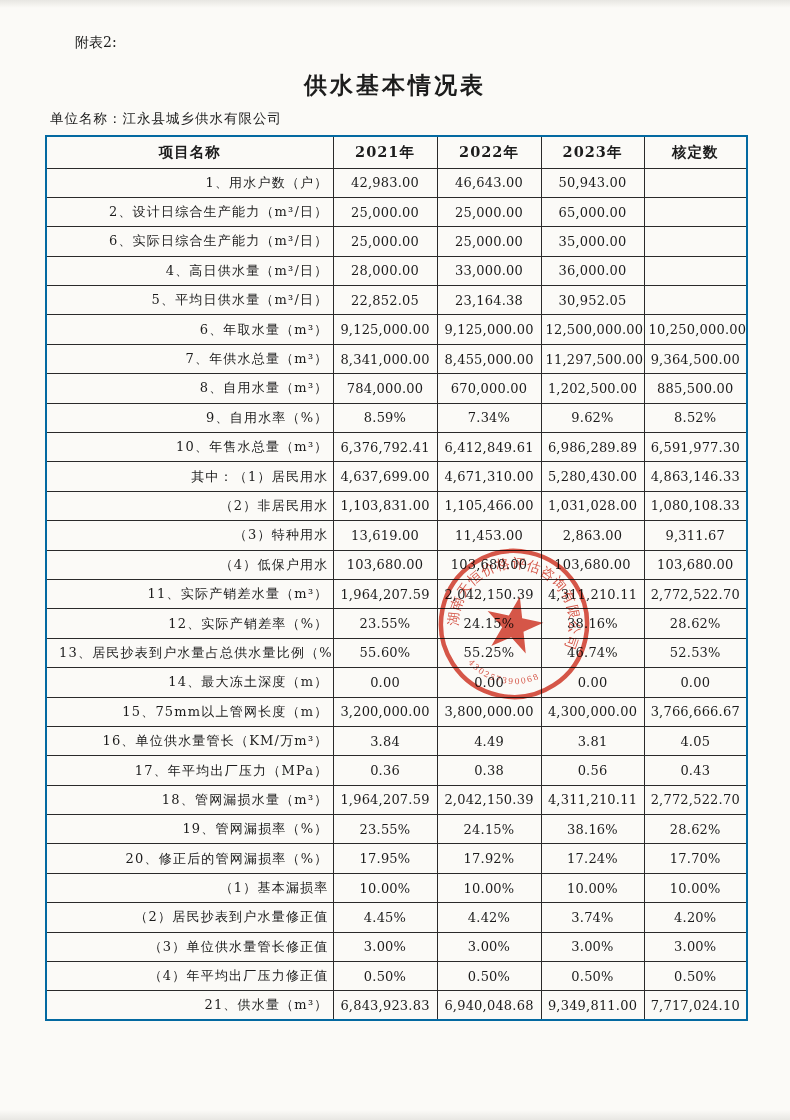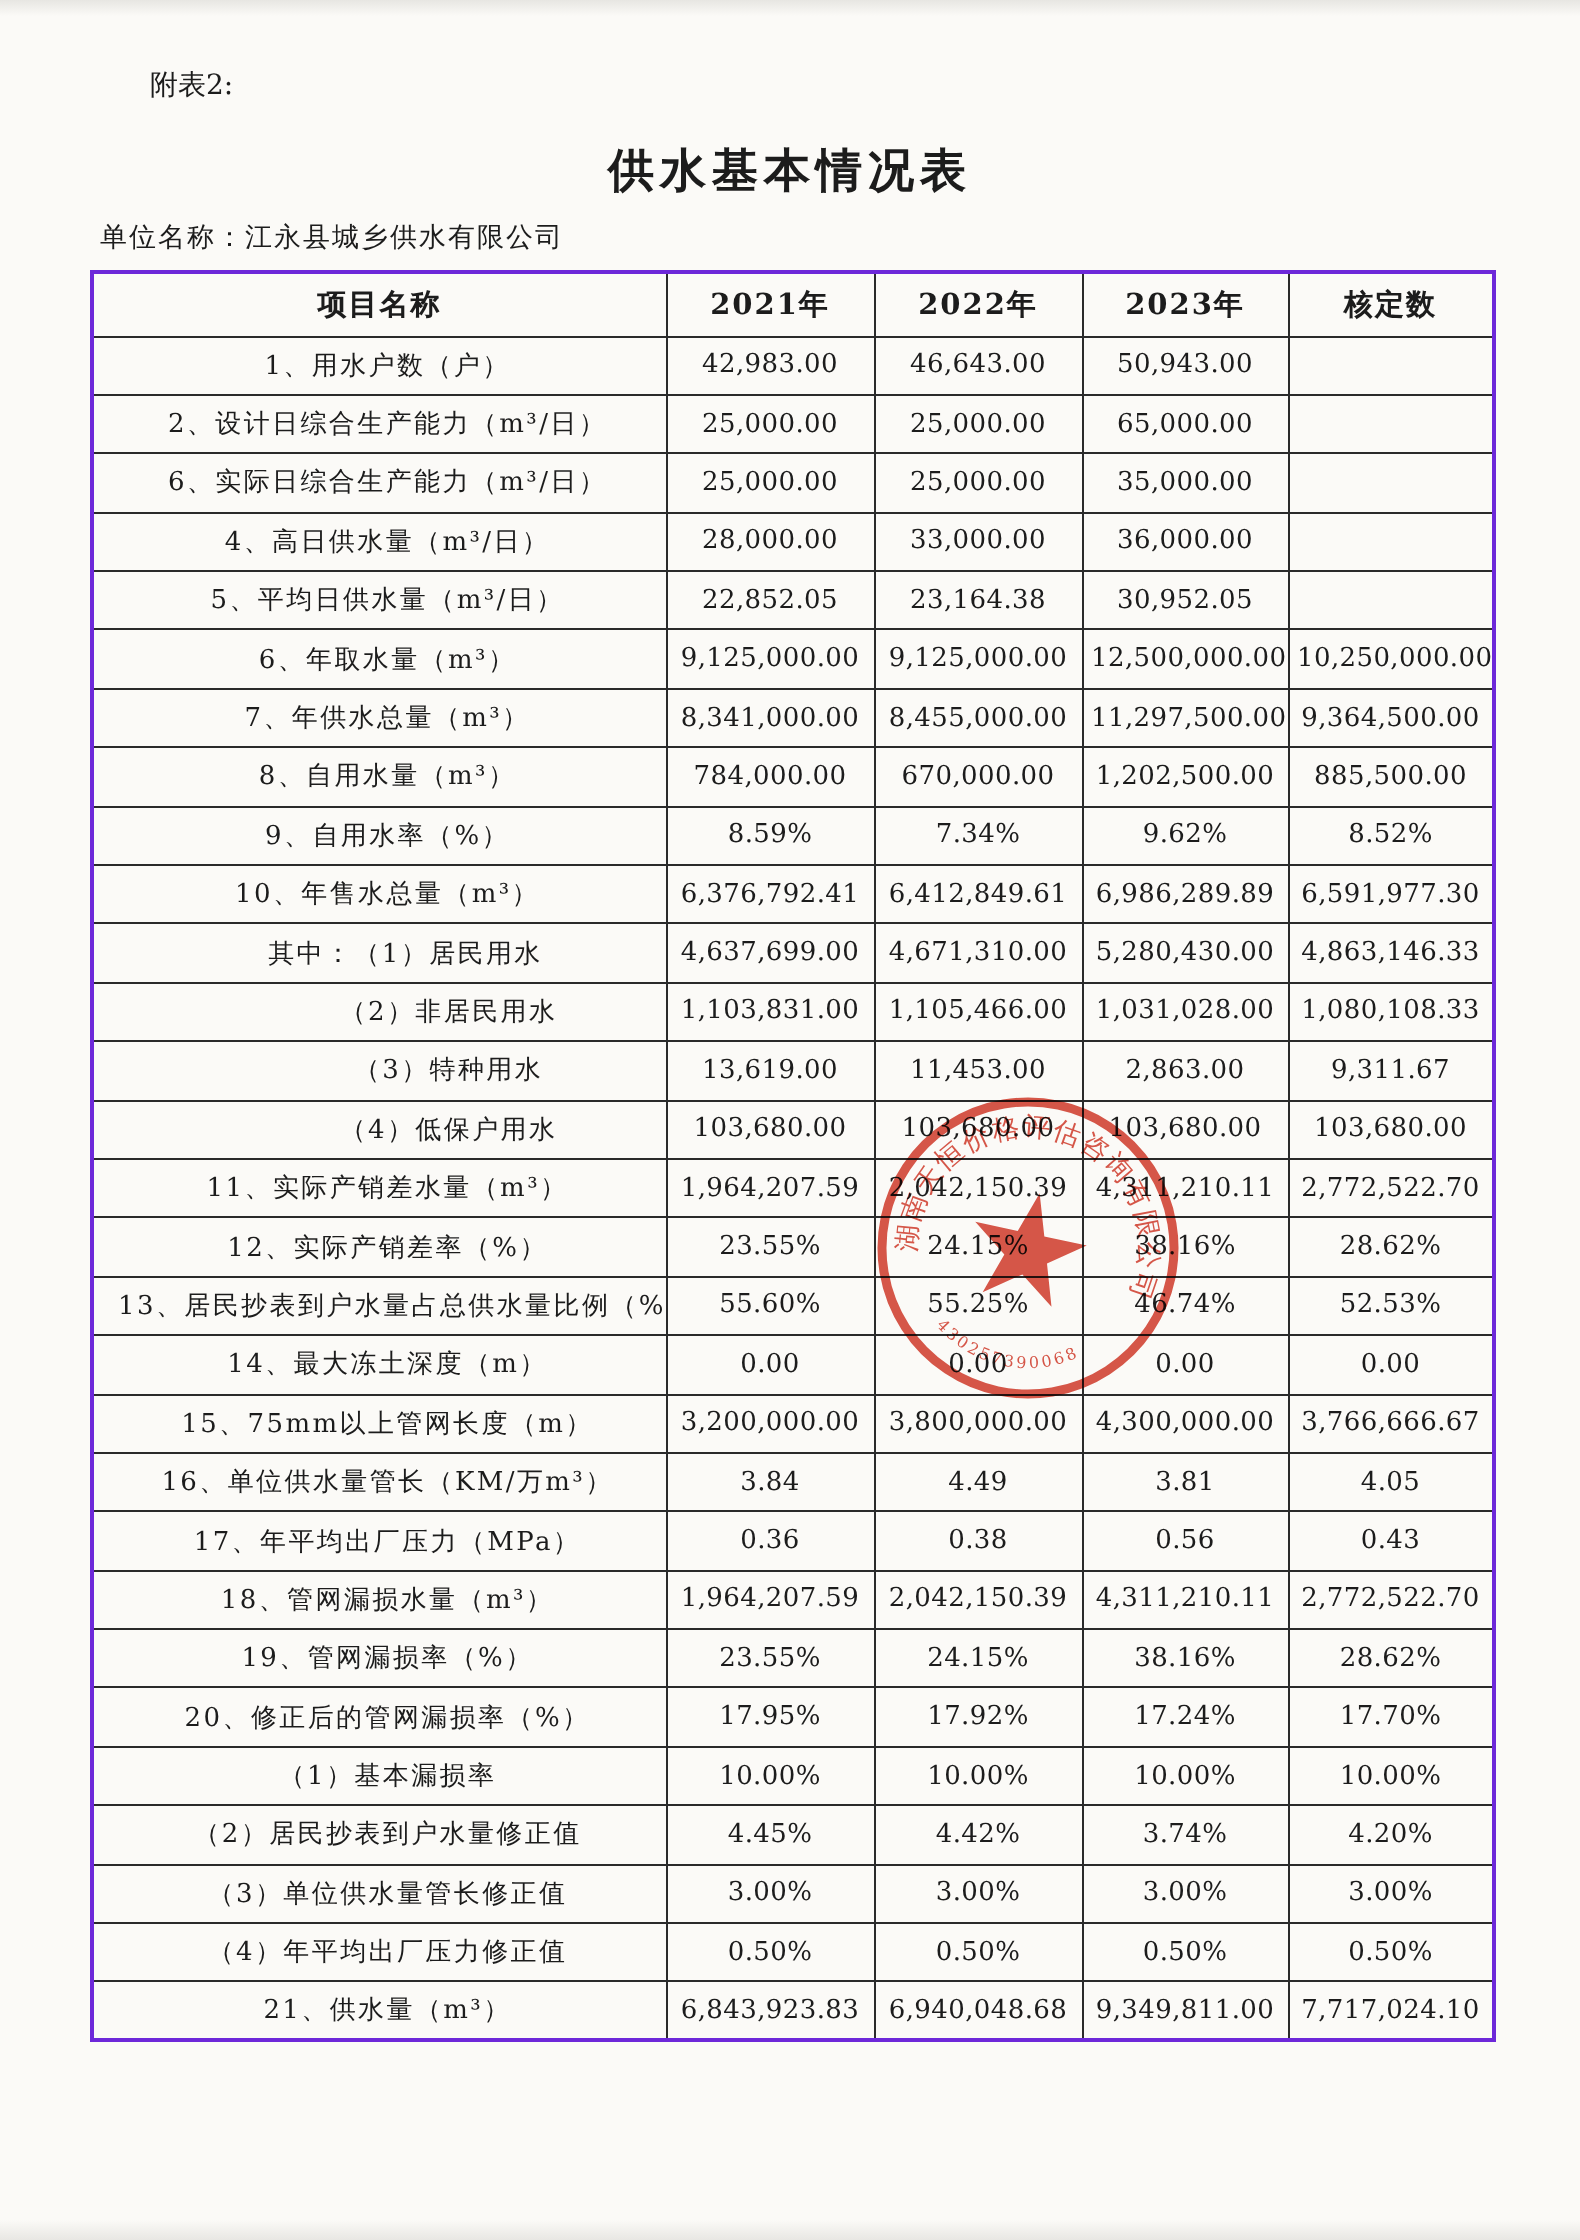--- a/index.html
+++ b/index.html
@@ -33,22 +33,22 @@
     border:1px solid #2a2a2a;
     height:29.4px;
     padding:0 4px;
     overflow:hidden; white-space:nowrap;
   }
   table.main tr.head th {
     height:32px; font-size:14.5px; font-weight:bold;
     text-align:center; letter-spacing:1px;
     border-bottom-width:1.5px;
   }
-  table.main { border:2px solid #6d28d9; }
-  td.name { text-align:center; letter-spacing:1.2px; }
+  table.main { border:2px solid #0369a1; }
+  td.name { text-align:right; letter-spacing:1.2px; }
   td.name.ind0 { padding-left:12px; }
   td.name.ind1 { padding-left:30px; }
   td.name.ind2 { padding-left:73px; }
   td.val  { text-align:center; letter-spacing:0.2px; }
 
   .seal {
     position:absolute; left:434px; top:544px; width:160px; height:160px;
     mix-blend-mode:multiply; opacity:0.85;
     transform:rotate(12deg);
     pointer-events:none;

